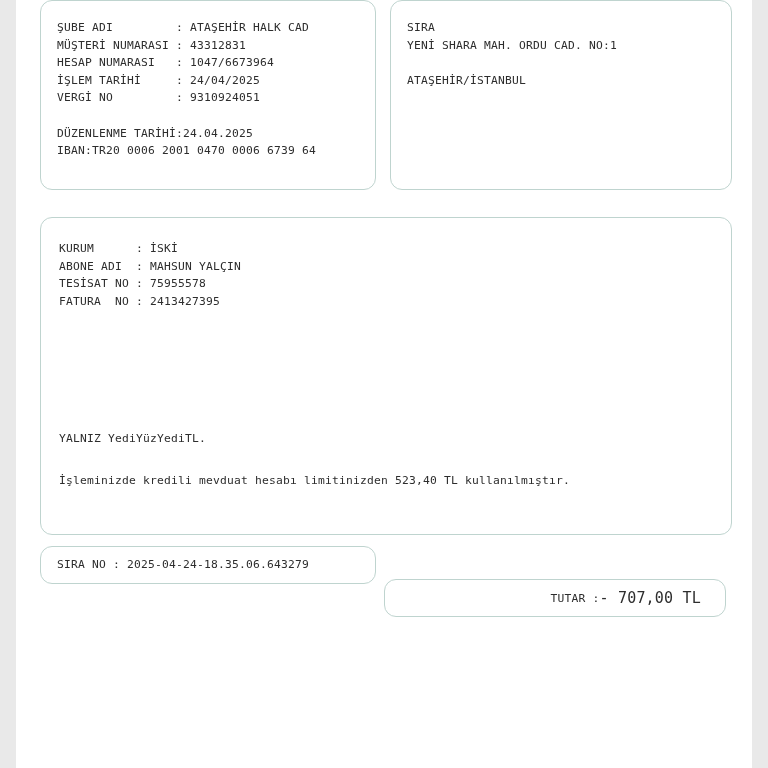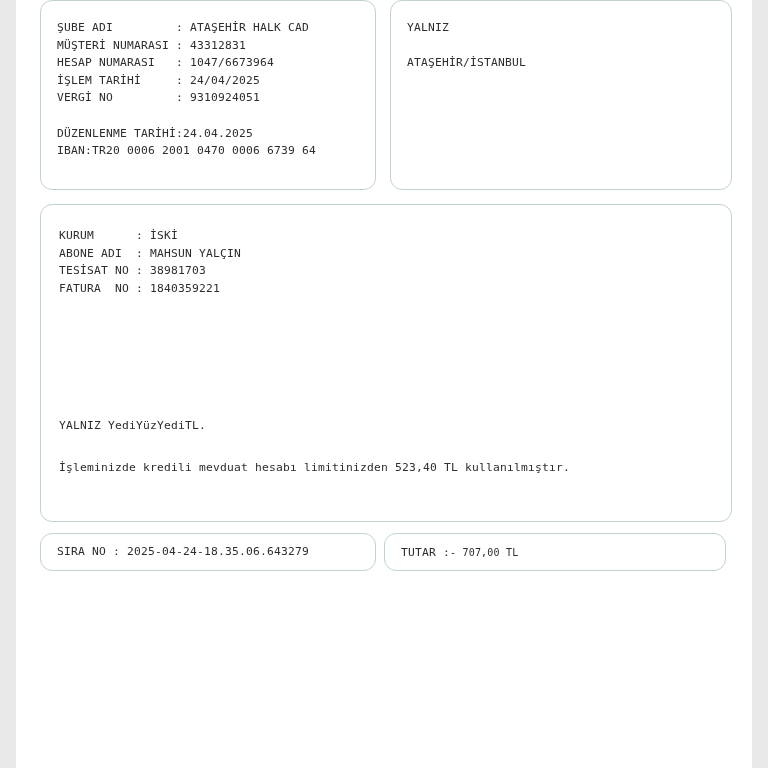--- a/index.html
+++ b/index.html
@@ -43,21 +43,21 @@
     width: 336px;
     min-height: 190px;
     padding: 18px 16px 14px 16px;
   }
   .card-right {
     width: 342px;
     min-height: 190px;
     padding: 18px 16px 14px 16px;
   }
   .card-main {
-    margin-top: 14px;
+    margin-top: 27px;
     width: 692px;
     min-height: 318px;
     padding: 22px 18px 18px 18px;
     box-sizing: border-box;
   }
   .row-bottom {
     display: flex;
     gap: 8px;
     margin-top: 11px;
   }
@@ -68,22 +68,23 @@
     display: flex;
     align-items: center;
     box-sizing: border-box;
   }
   .card-tutar {
     width: 342px;
     height: 38px;
     padding: 0 16px;
     display: flex;
     align-items: center;
-    justify-content: flex-start;
+    justify-content: flex-end;
     box-sizing: border-box;
+    margin-top: 33px;
   }
   .line {
     font-size: 11.3px;
     line-height: 17.6px;
     color: #2d2d2d;
     white-space: pre;
     letter-spacing: 0.2px;
   }
   .spacer {
     height: 17.6px;
@@ -94,21 +95,21 @@
   .note {
     margin-top: 24px;
   }
   .tutar-label {
     font-size: 11.3px;
     color: #2d2d2d;
     white-space: pre;
     letter-spacing: 0.2px;
   }
   .tutar-value {
-    font-size: 10px;
+    font-size: 15px;
     color: #2d2d2d;
     white-space: pre;
     letter-spacing: 0.2px;
     padding-right: 8px;
   }
 </style>
 </head>
 <body>
 
 <div class="page">
@@ -121,32 +122,33 @@
         <div class="line">MÜŞTERİ NUMARASI : 43312831</div>
         <div class="line">HESAP NUMARASI   : 1047/6673964</div>
         <div class="line">İŞLEM TARİHİ     : 24/04/2025</div>
         <div class="line">VERGİ NO         : 9310924051</div>
         <div class="spacer"></div>
         <div class="line">DÜZENLENME TARİHİ:24.04.2025</div>
         <div class="line">IBAN:TR20 0006 2001 0470 0006 6739 64</div>
       </div>
 
       <div class="card card-right">
-        <div class="line">YALNIZ</div>
+        <div class="line">SIRA</div>
+        <div class="line">YENİ SHARA MAH. ORDU CAD. NO:1</div>
         <div class="spacer"></div>
         <div class="line">ATAŞEHİR/İSTANBUL</div>
       </div>
 
     </div>
 
     <div class="card card-main">
       <div class="line">KURUM      : İSKİ</div>
       <div class="line">ABONE ADI  : MAHSUN YALÇIN</div>
-      <div class="line">TESİSAT NO : 38981703</div>
-      <div class="line">FATURA  NO : 1840359221</div>
+      <div class="line">TESİSAT NO : 75955578</div>
+      <div class="line">FATURA  NO : 2413427395</div>
       <div class="spacer-lg"></div>
       <div class="line">YALNIZ YediYüzYediTL.</div>
       <div class="line note">İşleminizde kredili mevduat hesabı limitinizden 523,40 TL kullanılmıştır.</div>
     </div>
 
     <div class="row-bottom">
       <div class="card card-sira">
         <div class="line">SIRA NO : 2025-04-24-18.35.06.643279</div>
       </div>
       <div class="card card-tutar">

